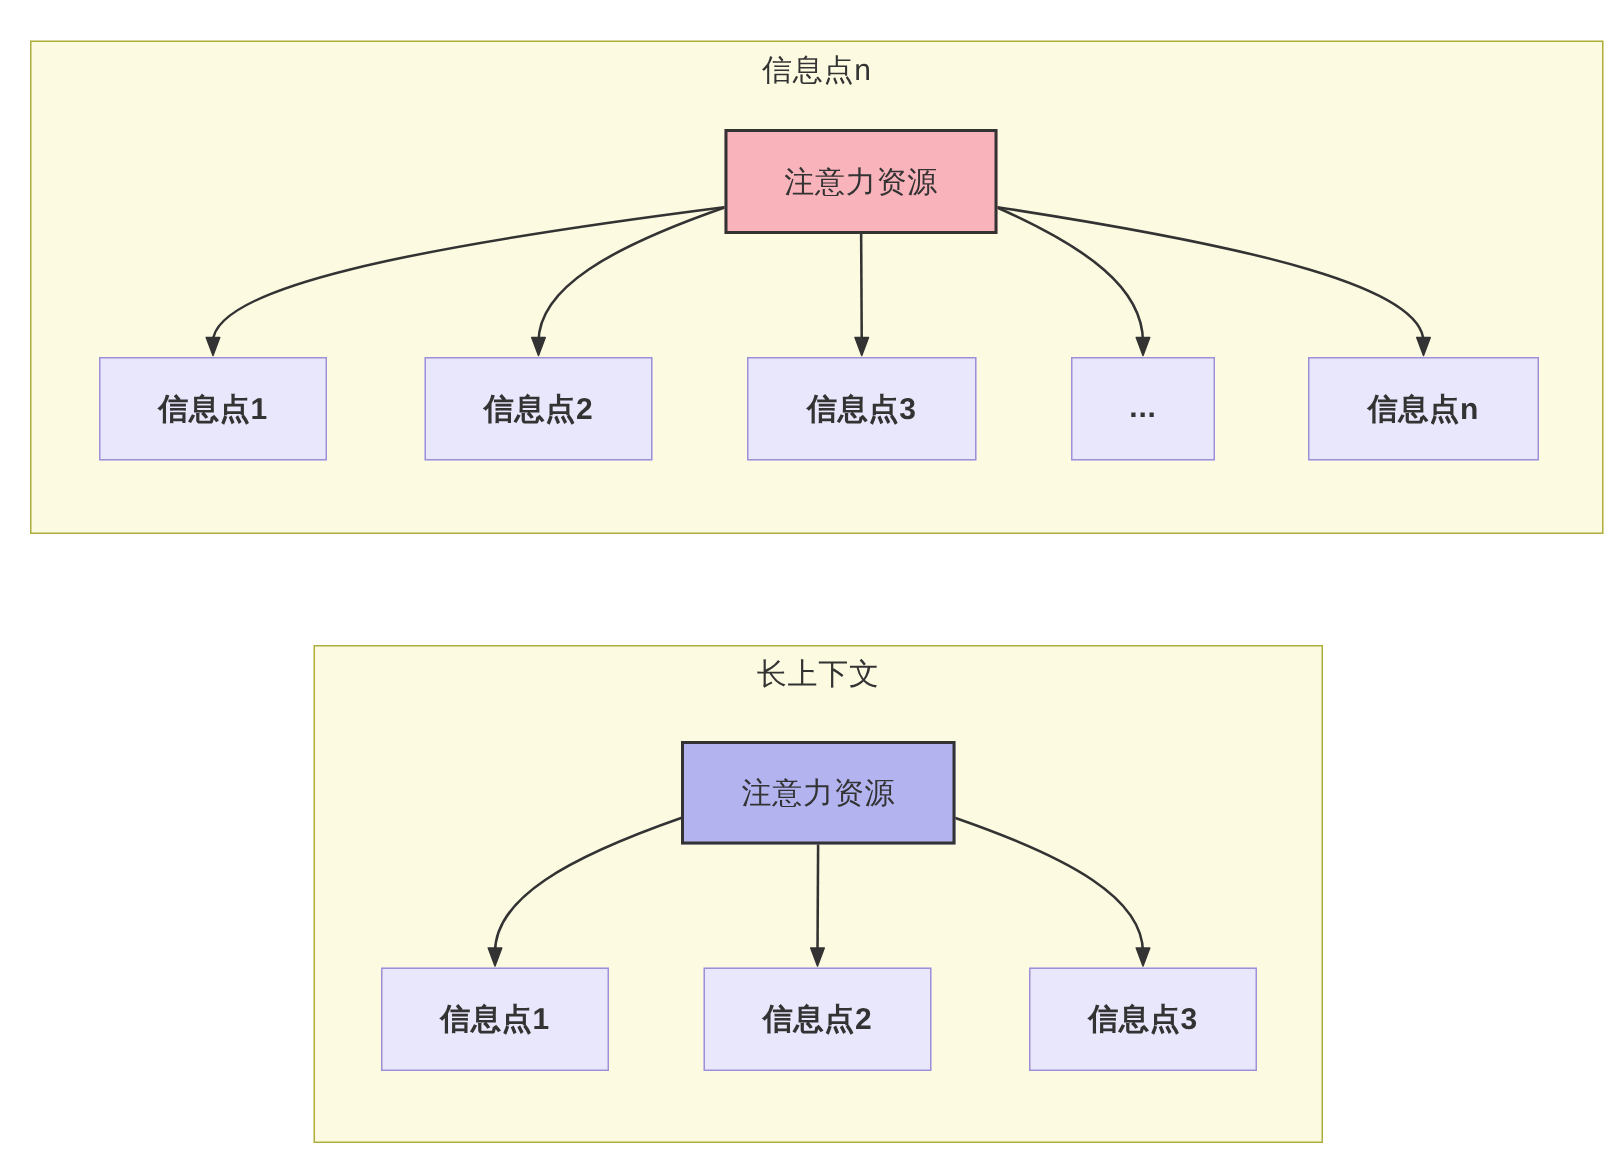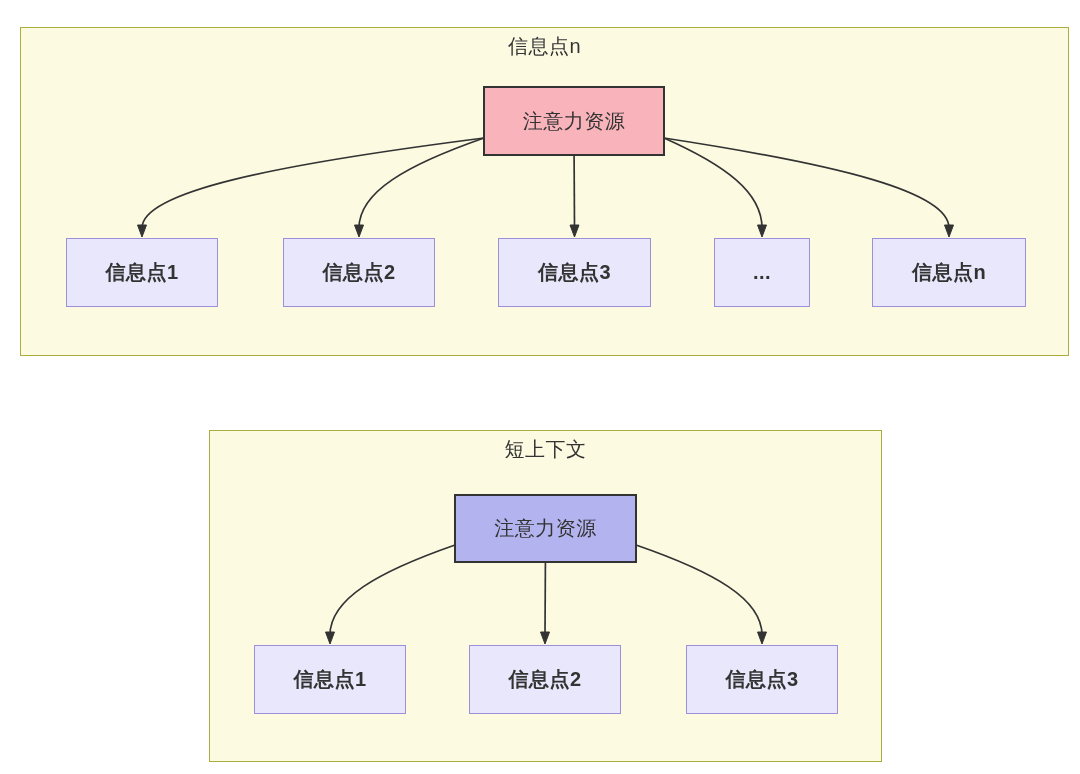--- a/index.html
+++ b/index.html
@@ -107,20 +107,20 @@
 
   <section class="ctx" style="left:209px; top:430px; width:673px; height:332px;">
     <svg class="edges" viewBox="0 0 671 330">
         <path class="edge" d="M 245 114 C 167.5 141, 120 168, 120 204"></path>
         <polygon class="head" points="115.5,201 124.5,201 120,213"></polygon>
         <path class="edge" d="M 335.5 115 L 335 204"></path>
         <polygon class="head" points="330.5,201 339.5,201 335,213"></polygon>
         <path class="edge" d="M 426 114 C 504.12 141, 552 168, 552 204"></path>
         <polygon class="head" points="547.5,201 556.5,201 552,213"></polygon>
       </svg>
-    <div class="ctx-title">短上下文</div>
+    <div class="ctx-title">长上下文</div>
     <div class="hub" style="left: 244px; top: 47px; width: 183px; height: 69px; background: rgb(179, 179, 240);">注意力资源</div>
     <div class="node" style="left:44px;  top:214px; width:152px; height:69px;">信息点1</div>
     <div class="node" style="left:259px; top:214px; width:152px; height:69px;">信息点2</div>
     <div class="node" style="left:476px; top:214px; width:152px; height:69px;">信息点3</div>
   </section>
 
 </div>
 
 </body></html>

